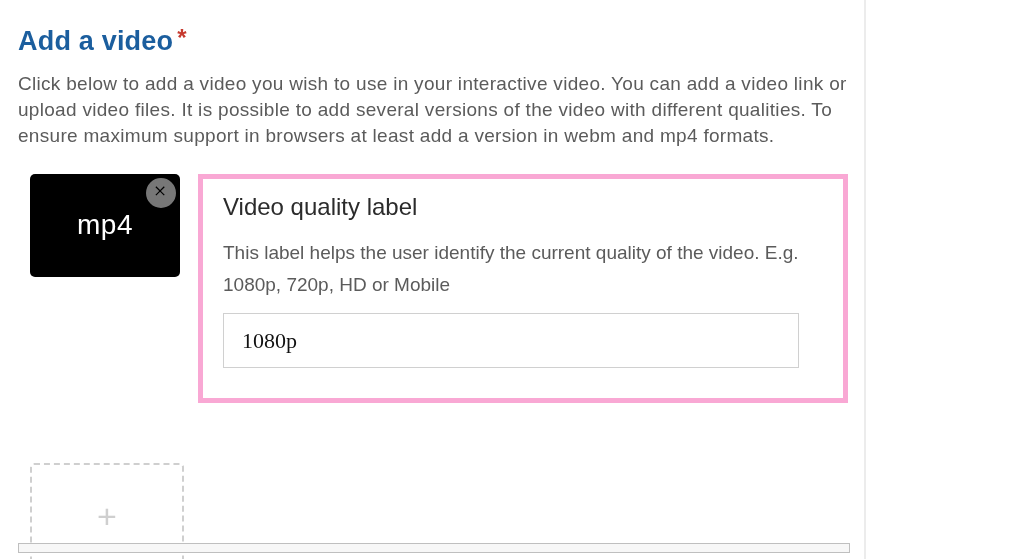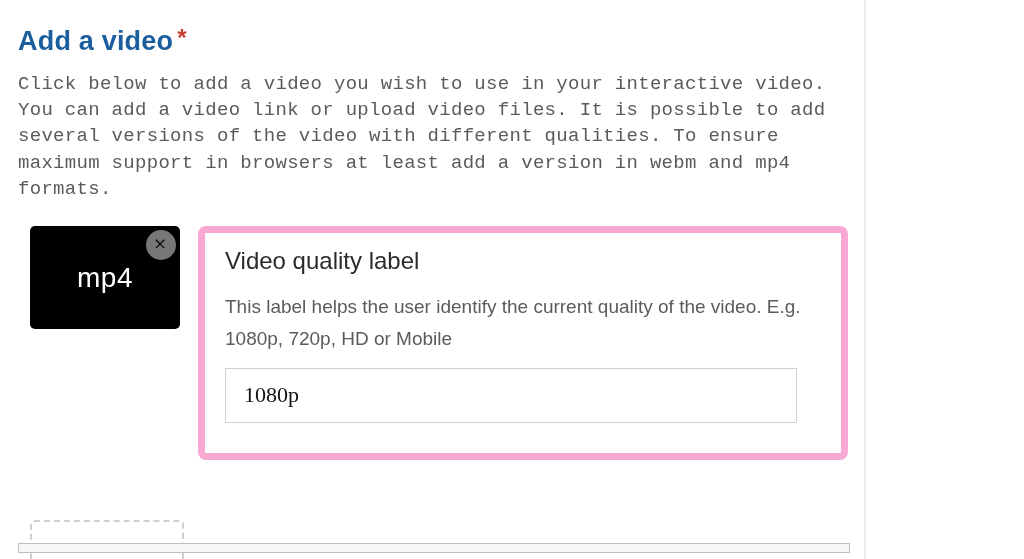--- a/index.html
+++ b/index.html
@@ -33,21 +33,20 @@
     vertical-align: top;
     line-height: 1;
   }
   .help-text {
     font-size: 19px;
     line-height: 1.38;
     color: #5b5b5b;
     letter-spacing: 0.3px;
     margin: 0 0 24px 0;
     max-width: 990px;
-    font-family: Liberation Mono, monospace;
   }
   .row {
     display: flex;
     align-items: flex-start;
     gap: 18px;
   }
   .thumb {
     width: 150px;
     height: 103px;
     background: #000;
@@ -80,22 +79,22 @@
     font-weight: 700;
     font-size: 18px;
     line-height: 1;
     cursor: pointer;
     border: 2px solid #777;
   }
   .thumb-close svg { width: 16px; height: 16px; fill: #000; }
 
   .highlight-card {
     flex: 1;
-    border: 7px solid #f9a8d4;
-    border-radius: 8px;
+    border: 5px solid #f9a8d4;
+    border-radius: 0;
     padding: 14px 20px 30px 20px;
     box-sizing: border-box;
     margin-right: 2px;
   }
   .card-title {
     font-size: 24px;
     font-weight: 400;
     color: #2b2b2b;
     margin: 0 0 10px 0;
   }

